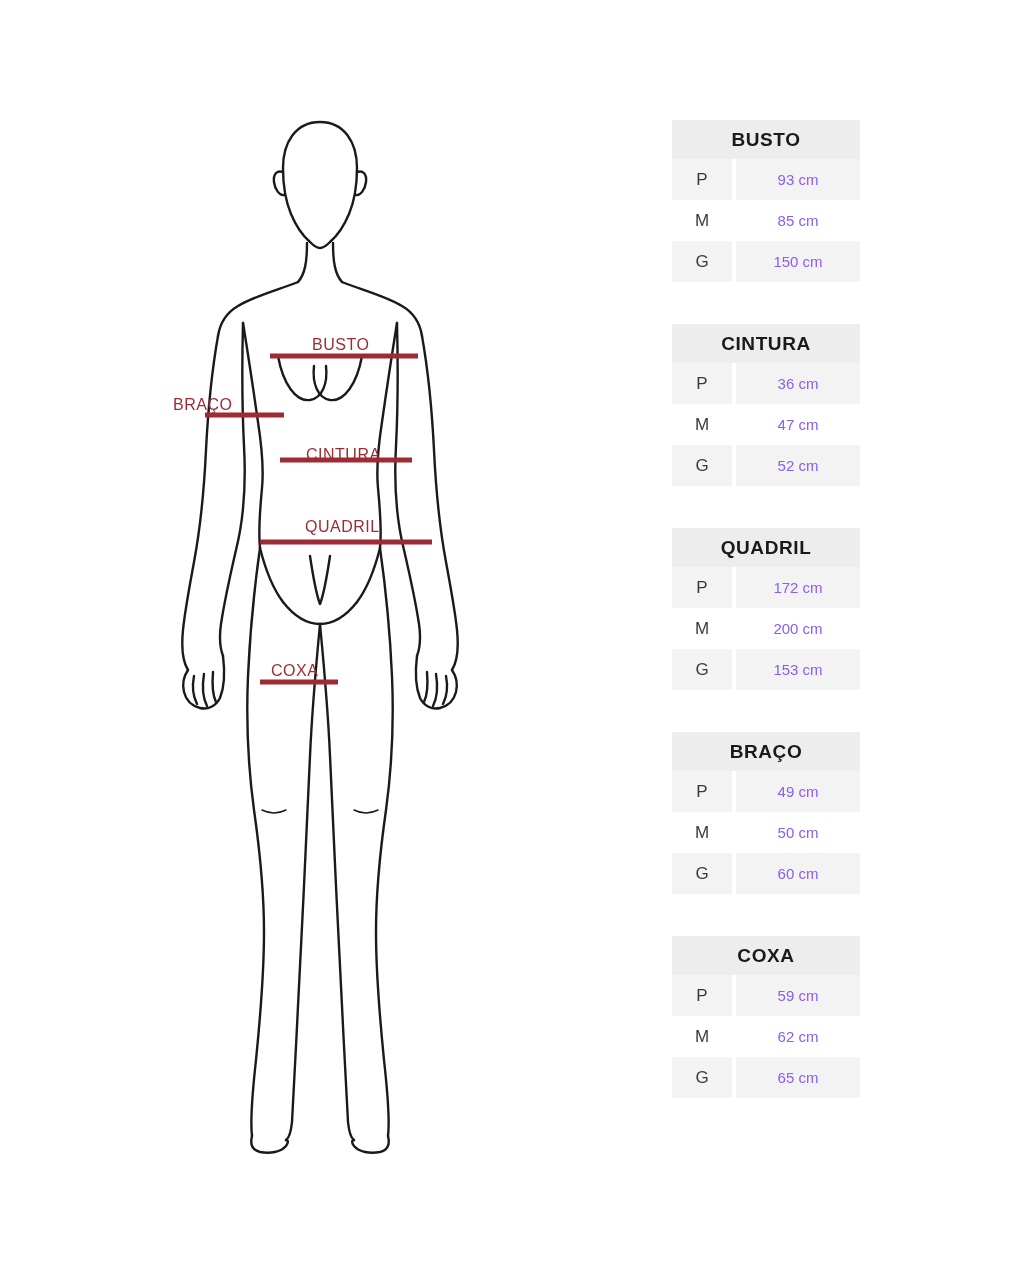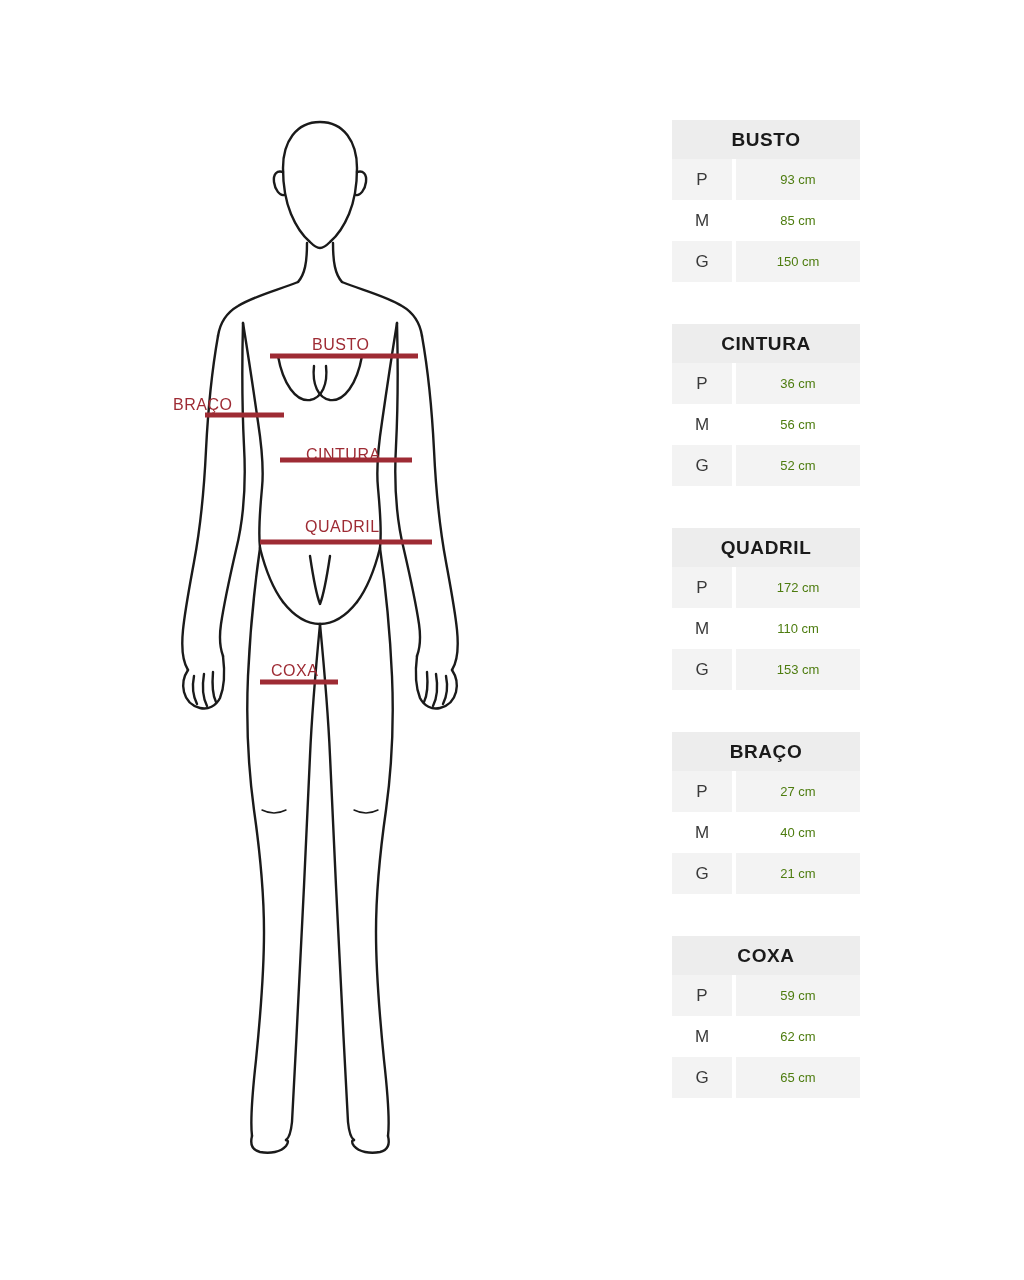--- a/index.html
+++ b/index.html
@@ -83,22 +83,22 @@
     align-items: center;
     justify-content: center;
     font-size: 17px;
     color: #3a3a3a;
   }
   .cell-value {
     flex: 1;
     display: flex;
     align-items: center;
     justify-content: center;
-    font-size: 13px;
-    color: #4d7c0f;
+    font-size: 15px;
+    color: #8b5cf6;
     margin-left: 4px;
   }
 </style>
 </head>
 <body>
 
 <div class="figure-panel">
 
   <svg class="figure-svg" viewBox="0 0 340 1060">
     <g fill="none" stroke="#1a1a1a" stroke-width="2.4" stroke-linecap="round" stroke-linejoin="round">
@@ -191,57 +191,57 @@
   </div>
 
   <div class="size-table">
     <div class="table-head">CINTURA</div>
     <div class="table-row alt">
       <div class="cell-size">P</div>
       <div class="cell-value">36 cm</div>
     </div>
     <div class="table-row plain">
       <div class="cell-size">M</div>
-      <div class="cell-value">56 cm</div>
+      <div class="cell-value">47 cm</div>
     </div>
     <div class="table-row alt">
       <div class="cell-size">G</div>
       <div class="cell-value">52 cm</div>
     </div>
   </div>
 
   <div class="size-table">
     <div class="table-head">QUADRIL</div>
     <div class="table-row alt">
       <div class="cell-size">P</div>
       <div class="cell-value">172 cm</div>
     </div>
     <div class="table-row plain">
       <div class="cell-size">M</div>
-      <div class="cell-value">110 cm</div>
+      <div class="cell-value">200 cm</div>
     </div>
     <div class="table-row alt">
       <div class="cell-size">G</div>
       <div class="cell-value">153 cm</div>
     </div>
   </div>
 
   <div class="size-table">
     <div class="table-head">BRAÇO</div>
     <div class="table-row alt">
       <div class="cell-size">P</div>
-      <div class="cell-value">27 cm</div>
-    </div>
-    <div class="table-row plain">
-      <div class="cell-size">M</div>
-      <div class="cell-value">40 cm</div>
-    </div>
-    <div class="table-row alt">
-      <div class="cell-size">G</div>
-      <div class="cell-value">21 cm</div>
+      <div class="cell-value">49 cm</div>
+    </div>
+    <div class="table-row plain">
+      <div class="cell-size">M</div>
+      <div class="cell-value">50 cm</div>
+    </div>
+    <div class="table-row alt">
+      <div class="cell-size">G</div>
+      <div class="cell-value">60 cm</div>
     </div>
   </div>
 
   <div class="size-table">
     <div class="table-head">COXA</div>
     <div class="table-row alt">
       <div class="cell-size">P</div>
       <div class="cell-value">59 cm</div>
     </div>
     <div class="table-row plain">

